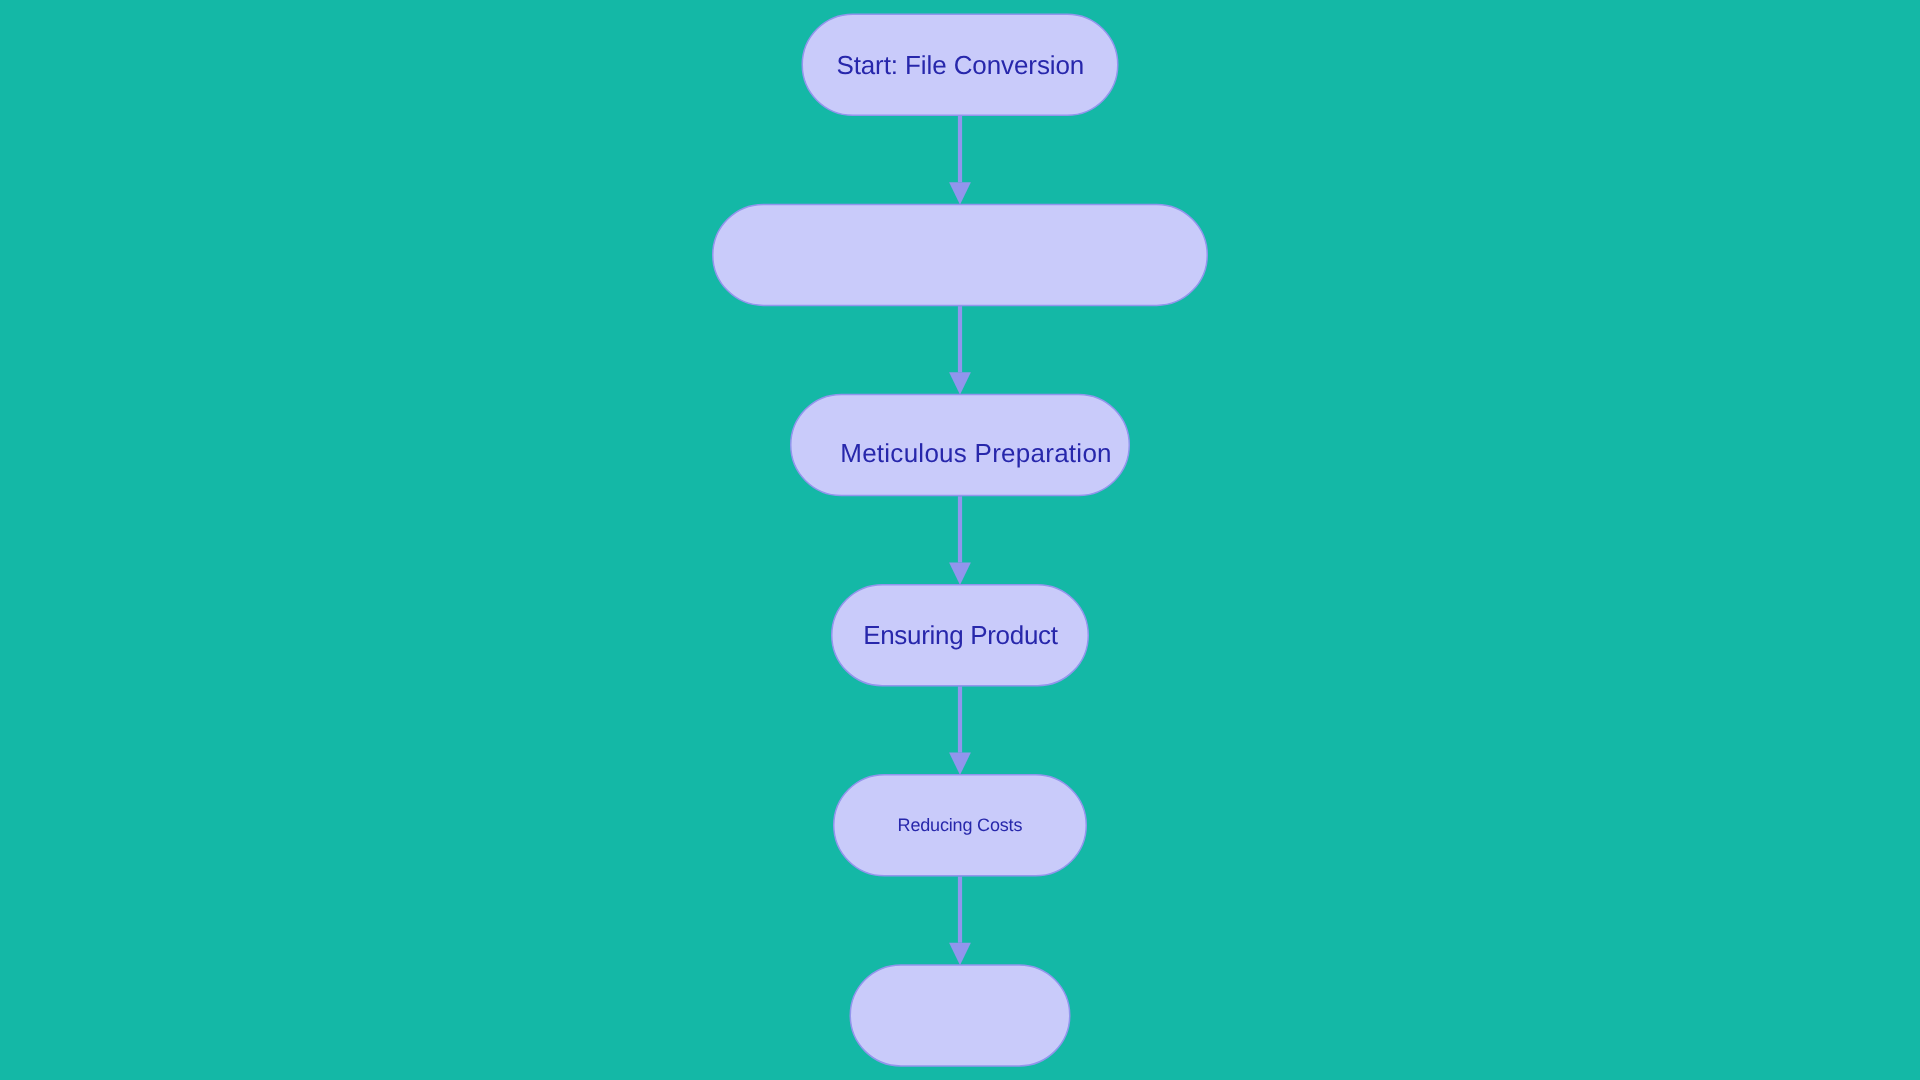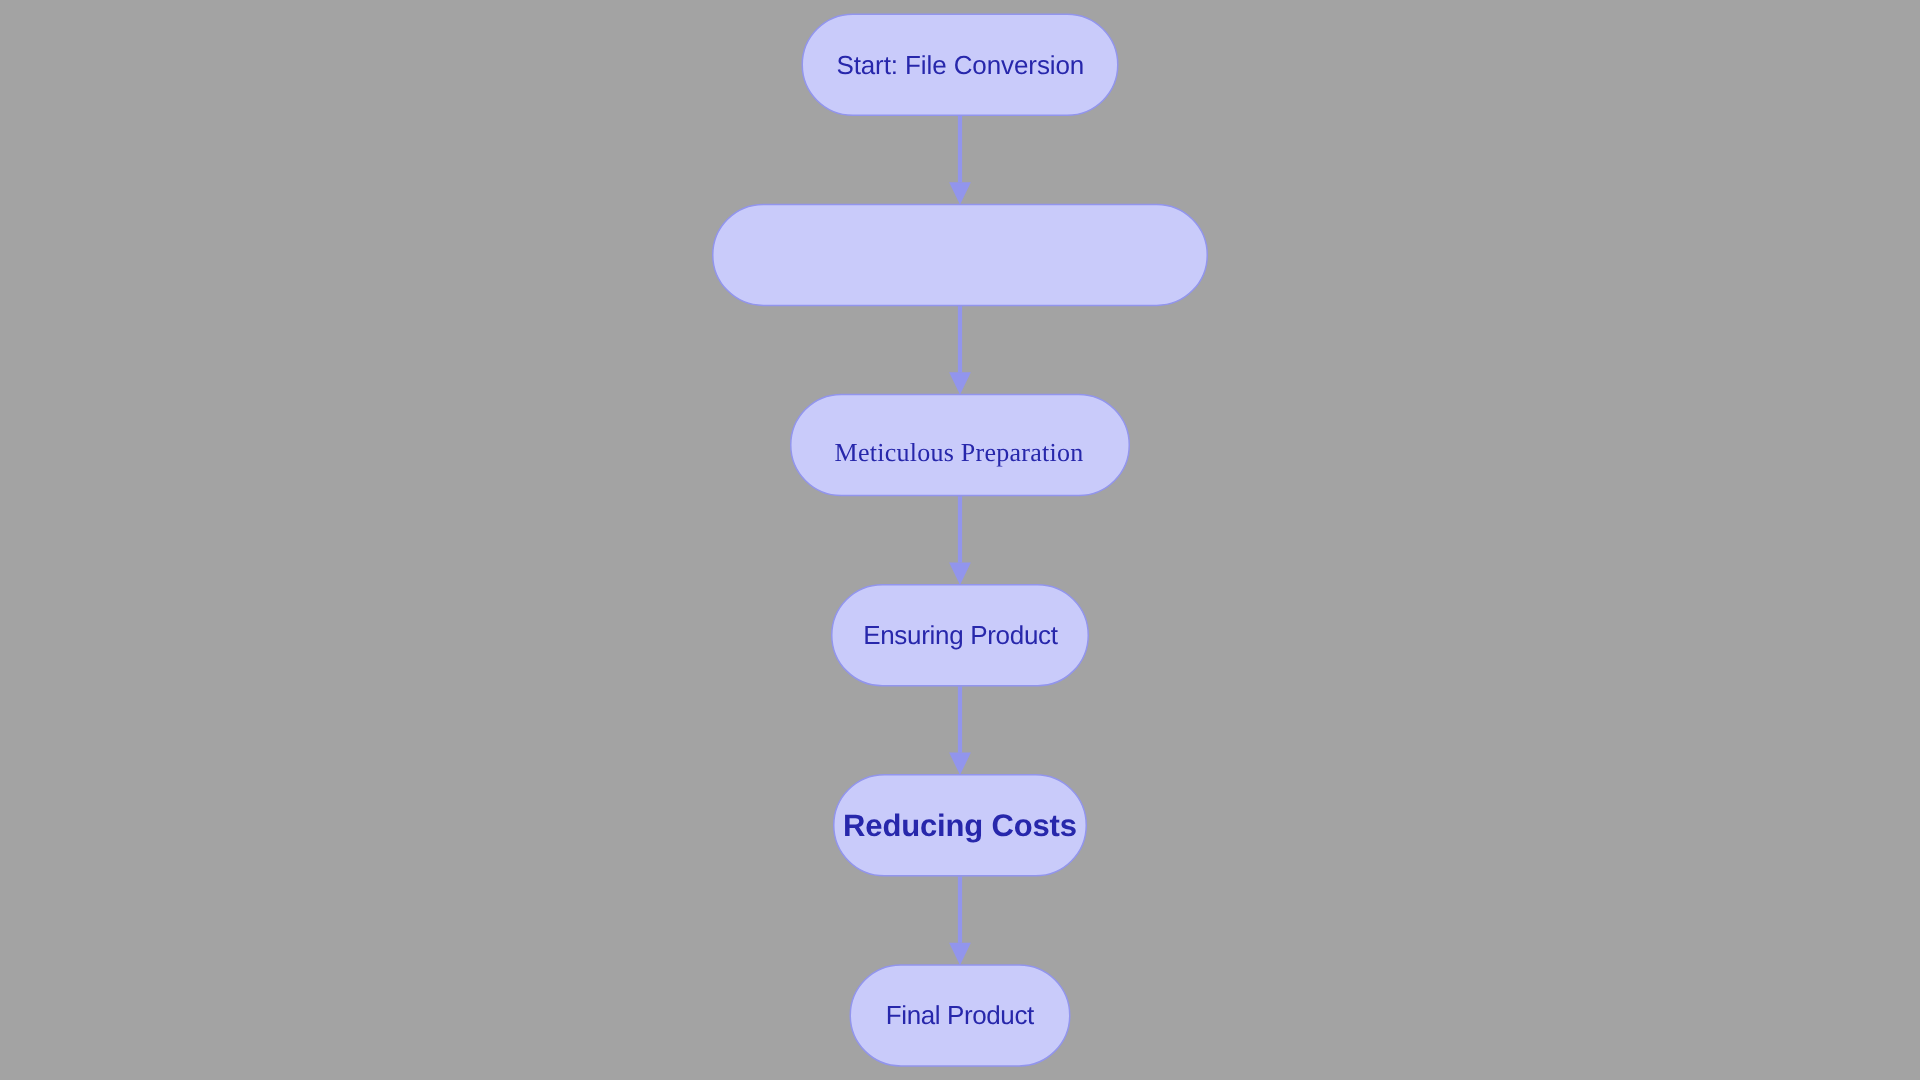--- a/index.html
+++ b/index.html
@@ -8,21 +8,21 @@
     padding: 0;
     width: 1920px;
     height: 1080px;
     background: #ffffff;
     overflow: hidden;
   }
   #canvas {
     position: relative;
     width: 1920px;
     height: 1080px;
-    background: #a3a3a3;
+    background: #14b8a6;
     font-family: "Liberation Sans", sans-serif;
   }
   #diagram {
     position: absolute;
     left: 0;
     top: 0;
     width: 1920px;
     height: 1080px;
     overflow: visible;
   }
@@ -79,26 +79,23 @@
       <rect class="node-shape" x="790.75" y="394.51" width="338.5" height="101" rx="50.5" ry="50.5" fill="#c9cbfa" stroke="#9295ed" stroke-width="1.5"></rect>
       <rect class="node-shape" x="831.75" y="584.64" width="256.5" height="101" rx="50.5" ry="50.5" fill="#c9cbfa" stroke="#9295ed" stroke-width="1.5"></rect>
       <rect class="node-shape" x="833.75" y="774.77" width="252.5" height="101" rx="50.5" ry="50.5" fill="#c9cbfa" stroke="#9295ed" stroke-width="1.5"></rect>
       <rect class="node-shape" x="850.25" y="964.9" width="219.5" height="101" rx="50.5" ry="50.5" fill="#c9cbfa" stroke="#9295ed" stroke-width="1.5"></rect>
     </g>
   </svg>
 
   <div class="node" style="left: 801.5px; top: 13.5px; width: 317px; height: 102.5px;">
     <span class="node-label" style="color: rgb(39, 39, 171); font-size: 26px; letter-spacing: -0.0993px; margin-right: -0.6007px;">Start: File Conversion</span>
   </div>
-  <div class="node" style="left: 788px; top: 393.76px; width: 340px; height: 118px; font-family: Liberation Serif, serif;">
+  <div class="node" style="left: 805px; top: 393.76px; width: 340px; height: 118px;">
     <span class="node-label" style="color: rgb(39, 39, 171); font-size: 26px; letter-spacing: 0.2581px; margin-right: -2.0581px;">Meticulous Preparation</span>
   </div>
   <div class="node" style="left: 831px; top: 583.89px; width: 258px; height: 102.5px;">
     <span class="node-label" style="color: rgb(39, 39, 171); font-size: 26px; letter-spacing: -0.3104px; margin-right: -0.8896px;">Ensuring Product</span>
   </div>
   <div class="node" style="left: 833px; top: 774.02px; width: 254px; height: 102.5px;">
-    <span class="node-label" style="color: rgb(39, 39, 171); font-size: 31px; letter-spacing: -0.1676px; margin-right: 0.1676px; font-weight: bold;">Reducing Costs</span>
-  </div>
-  <div class="node" style="left: 849.5px; top: 964.15px; width: 221px; height: 102.5px;">
-    <span class="node-label" style="color: rgb(39, 39, 171); font-size: 26px; letter-spacing: -0.3913px; margin-right: 0.3913px;">Final Product</span>
+    <span class="node-label" style="color: rgb(39, 39, 171); font-size: 18px; letter-spacing: -0.1676px; margin-right: 0.1676px;">Reducing Costs</span>
   </div>
 
 </div>
 
 </body></html>

